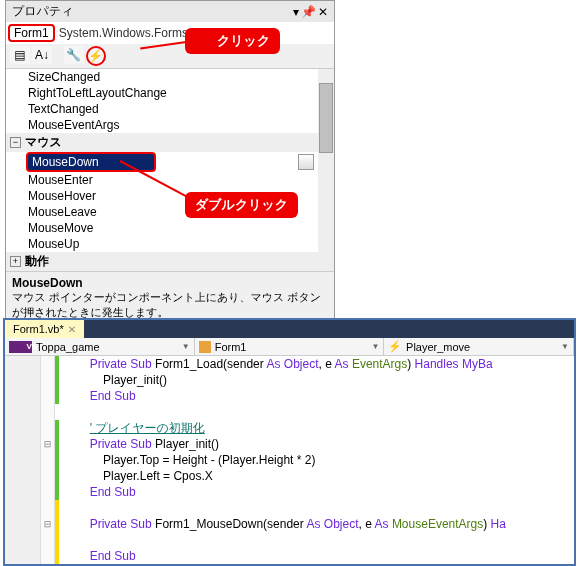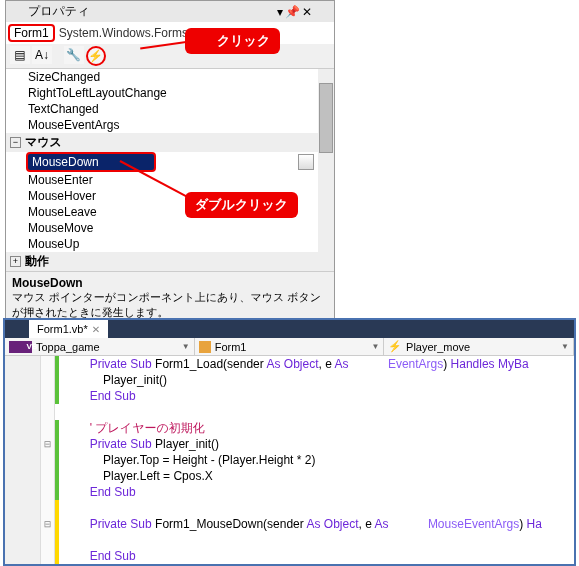--- a/index.html
+++ b/index.html
@@ -1,20 +1,20 @@
 <!DOCTYPE html>
 <html><head>
 <meta charset="utf-8">
 <style>
 * { margin: 0; padding: 0; box-sizing: border-box; font-family: "Meiryo", "MS Gothic", sans-serif; }
 body { background: #fff; width: 579px; height: 566px; position: relative; }
 
 
 .prop-panel { position: absolute; left: 5px; top: 0; width: 330px; border: 1px solid #999; background: #f0f0f0; }
-.prop-title { background: #e8e8e8; padding: 2px 22px; font-size: 12px; display: flex; align-items: center; justify-content: space-between; }
+.prop-title { background: #e8e8e8; padding: 2px 6px; font-size: 12px; display: flex; align-items: center; justify-content: space-between; }
 .pin-close { display: flex; gap: 2px; }
 .combo-row { display: flex; align-items: center; padding: 2px; font-size: 12px; background: #fff; }
 .red-box { border: 2px solid #e00; border-radius: 4px; padding: 0 4px; }
 .combo-text { padding-left: 4px; color: #333; }
 .toolbar { display: flex; gap: 2px; padding: 2px 4px; border-bottom: 1px solid #ccc; }
 .tb-btn { width: 20px; height: 18px; display: flex; align-items: center; justify-content: center; font-size: 12px; background: #f5f5f5; border: 1px solid transparent; }
 .red-circle { border: 2px solid #e00; border-radius: 50%; width: 20px; height: 20px; }
 .event-list { background: #fff; font-size: 12px; position: relative; }
 .ev-row { display: flex; align-items: center; padding: 1px 0 1px 22px; }
 .ev-cat { padding: 1px 4px; background: #eee; display: flex; align-items: center; font-size: 12px; }
@@ -32,39 +32,39 @@
 .callout::before { content: ""; position: absolute; width: 0; height: 0; }
 .c1 { left: 185px; top: 28px; padding-left: 32px; }
 .c2 { left: 185px; top: 192px; }
 .line1 { position: absolute; left: 140px; top: 44px; width: 50px; height: 2px; background: #e00; transform: rotate(-8deg); }
 .line2 { position: absolute; left: 120px; top: 160px; width: 80px; height: 2px; background: #e00; transform: rotate(28deg); transform-origin: left; }
 
 
 .editor { position: absolute; left: 3px; top: 318px; width: 573px; border: 2px solid #4a72b0; }
 .tabs { display: flex; background: #293955; font-size: 11px; }
 .tab { padding: 3px 8px; color: #fff; display: flex; align-items: center; gap: 4px; }
-.tab.active { background: #ffffff; color: #000; margin-left: 24px; }
+.tab.active { background: #fef9c3; color: #000; }
 .tab .x { font-size: 10px; color: #888; }
 .nav-bar { display: flex; background: #f5f5f5; border-bottom: 1px solid #ccc; font-size: 11px; }
 .nav-sel { flex: 1; display: flex; align-items: center; padding: 2px 4px; border-right: 1px solid #ccc; gap: 4px; }
 .nav-sel .dd { margin-left: auto; font-size: 8px; color: #666; }
 .code-area { display: flex; background: #fff; font-family: Consolas, monospace; font-size: 12px; }
 .gutter { width: 36px; background: #f0f0f0; border-right: 1px solid #ddd; }
 .gut-mark { height: 16px; display: flex; align-items: center; justify-content: center; }
 .fold { width: 14px; border-right: 1px solid #ddd; background: #fafafa; }
 .fold-line { height: 16px; display: flex; align-items: center; justify-content: center; font-size: 9px; color: #888; }
 .change-bar { width: 4px; }
 .cb-y { background: #ffd800; height: 16px; }
 .cb-g { background: #5bc23a; height: 16px; }
 .cb-n { height: 16px; }
 .code-lines { flex: 1; padding: 0 4px; overflow: hidden; white-space: pre; }
 .cl { height: 16px; line-height: 16px; }
 .kw { color: #6d28d9; }
-.typ { color: #8b5cf6; margin-left: 36px; }
-.cmt { color: #be185d; }
+.typ { color: #4d7c0f; }
+.cmt { color: #0f766e; text-decoration: underline; }
 .nm { color: #000; }
 .vb-icon { width: 14px; height: 12px; background: #68217a; color: #fff; font-size: 8px; display: inline-flex; align-items: center; justify-content: center; font-weight: bold; padding-left: 23px; }
 .cls-icon { width: 12px; height: 12px; background: #e8a33d; display: inline-block; }
 .lightning { color: #d4a017; font-weight: bold; }
 </style>
 </head>
 <body>
 
 <div class="prop-panel">
   <div class="prop-title">

